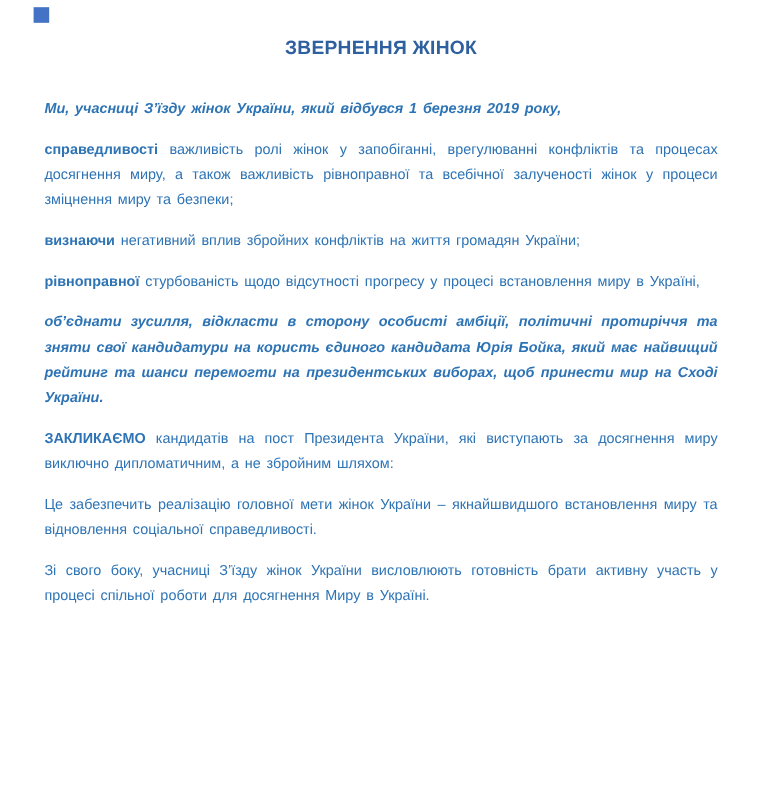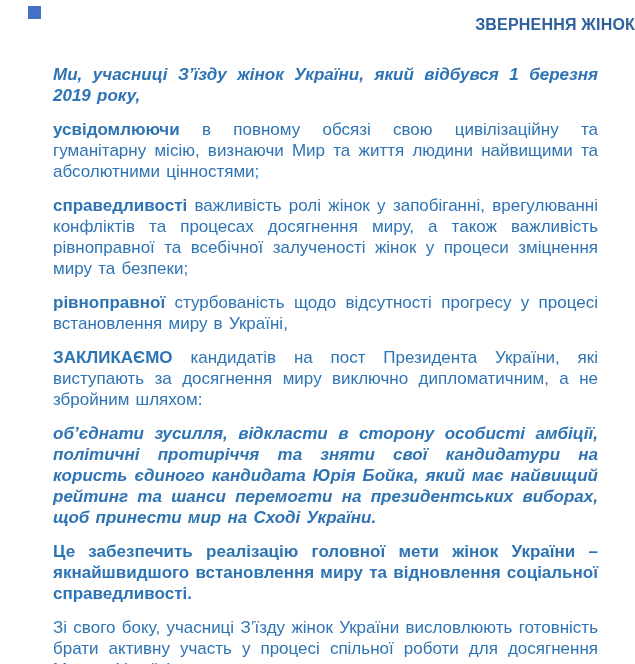--- a/index.html
+++ b/index.html
@@ -18,67 +18,67 @@
   }
   .doc-marker {
     position: absolute;
     left: 28px;
     top: 6px;
     width: 13px;
     height: 13px;
     background: #4472C4;
   }
   .doc-title {
-    margin: 0;
+    margin: 16px;
     padding-top: 13px;
-    text-align: right;
+    text-align: center;
     font-weight: bold;
     font-size: 16px;
     line-height: 24px;
     color: #2E5F9E;
     letter-spacing: 0.2px;
   }
   .doc-title .title-line {
     display: block;
   }
   .doc-body {
     margin-top: 27px;
     padding: 0 37px;
   }
   .para {
-    margin: 0 0 13px 16px;
+    margin: 0 0 13px 0;
     text-align: justify;
     text-align-last: left;
     color: #2E74B5;
-    font-size: 17px;
+    font-size: 12px;
     line-height: 21px;
     word-spacing: 1.5px;
   }
   .para strong {
     font-weight: bold;
   }
   .para.bold {
-    font-weight: bold;
+    font-weight: normal;
   }
   .para.bold-italic {
     font-weight: bold;
     font-style: italic;
   }
 </style>
 </head>
 <body>
 
 <div class="page">
   <div class="doc-marker"></div>
   <h1 class="doc-title">
     <span class="title-line">ЗВЕРНЕННЯ ЖІНОК</span>
   </h1>
   <div class="doc-body">
       <p class="para bold-italic"><span>Ми, учасниці З’їзду жінок України, який відбувся 1 березня 2019 року,</span></p>
-      <p class="para"><strong>усвідомлюючи</strong><span> в повному обсязі свою цивілізаційну та гуманітарну місію, визнаючи Мир та життя людини найвищими та абсолютними цінностями;</span></p>
       <p class="para"><strong>справедливості</strong><span> важливість ролі жінок у запобіганні, врегулюванні конфліктів та процесах досягнення миру, а також важливість рівноправної та всебічної залученості жінок у процеси зміцнення миру та безпеки;</span></p>
+      <p class="para"><strong>визнаючи</strong><span> негативний вплив збройних конфліктів на життя громадян України;</span></p>
       <p class="para"><strong>рівноправної</strong><span> стурбованість щодо відсутності прогресу у процесі встановлення миру в Україні,</span></p>
+      <p class="para bold-italic"><span>об’єднати зусилля, відкласти в сторону особисті амбіції, політичні протиріччя та зняти свої кандидатури на користь єдиного кандидата Юрія Бойка, який має найвищий рейтинг та шанси перемогти на президентських виборах, щоб принести мир на Сході України.</span></p>
       <p class="para"><strong>ЗАКЛИКАЄМО</strong><span> кандидатів на пост Президента України, які виступають за досягнення миру виключно дипломатичним, а не збройним шляхом:</span></p>
-      <p class="para bold-italic"><span>об’єднати зусилля, відкласти в сторону особисті амбіції, політичні протиріччя та зняти свої кандидатури на користь єдиного кандидата Юрія Бойка, який має найвищий рейтинг та шанси перемогти на президентських виборах, щоб принести мир на Сході України.</span></p>
       <p class="para bold"><span>Це забезпечить реалізацію головної мети жінок України – якнайшвидшого встановлення миру та відновлення соціальної справедливості.</span></p>
       <p class="para"><span>Зі свого боку, учасниці З’їзду жінок України висловлюють готовність брати активну участь  у процесі спільної роботи для досягнення Миру в Україні.</span></p>
     </div>
 </div>
 
 </body></html>

